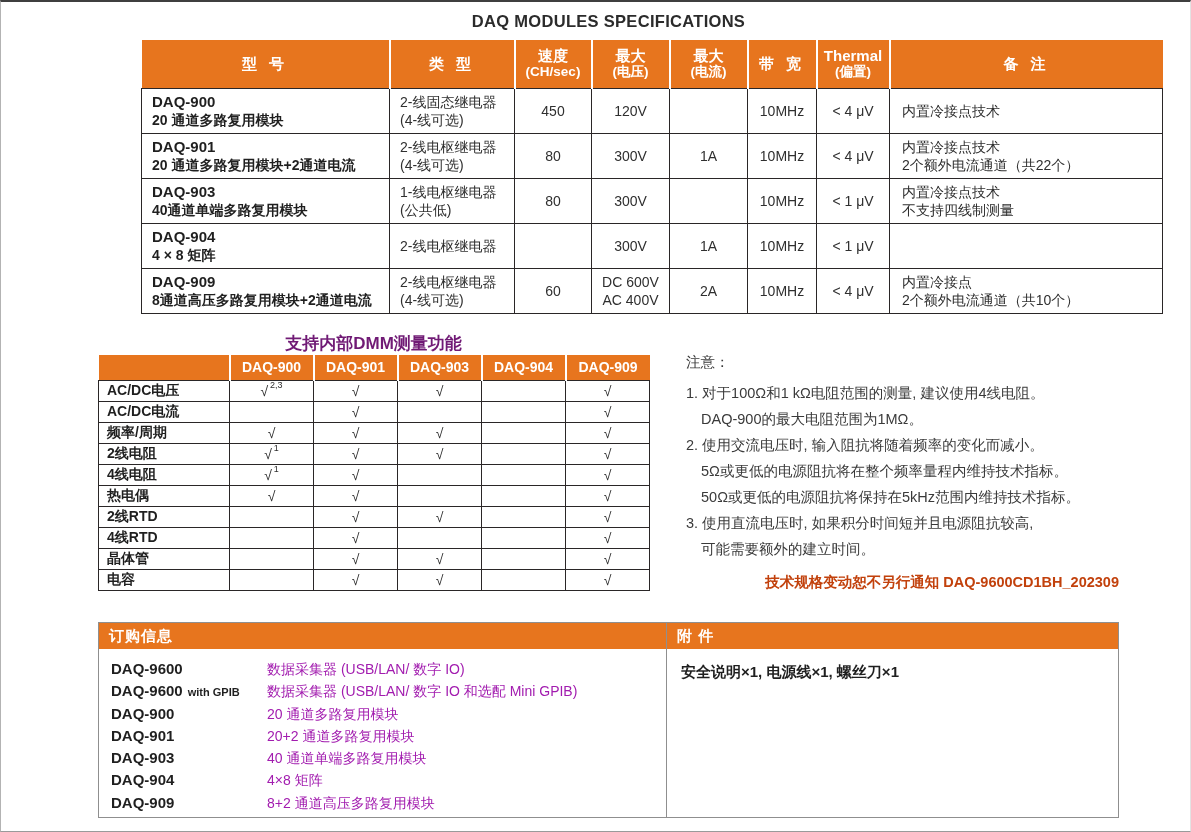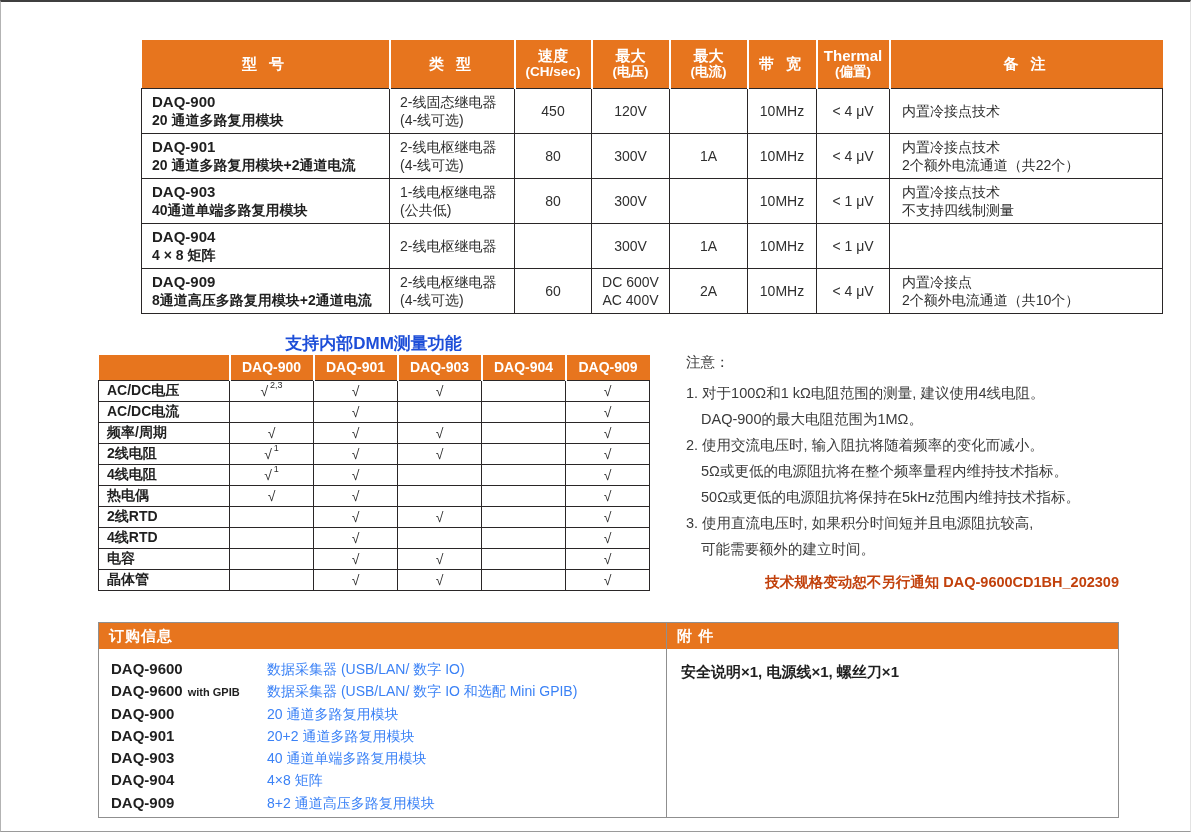--- a/index.html
+++ b/index.html
@@ -32,21 +32,21 @@
   .spec-table td.c { text-align:center; }
   .spec-table td.model-cell { padding-left:10px; }
   .spec-table td.type-cell { padding-left:10px; line-height:18px; }
   .spec-table td.notes-cell { padding-left:12px; line-height:19px; }
   .model-name { display:block; font-weight:bold; font-size:15px; color:#1f1f1f; line-height:18px; }
   .model-desc { display:block; font-weight:bold; font-size:14px; color:#1f1f1f; line-height:18px; }
   .two-line span { display:block; line-height:18px; }
 
   
   .dmm-title { position:absolute; left:97px; top:330px; width:551px; text-align:center;
-    font-size:17px; font-weight:bold; color:#1d4ed8; }
+    font-size:17px; font-weight:bold; color:#701a75; }
   .dmm-table { position:absolute; left:97px; top:353px; width:551px; }
   .dmm-table th {
     background:var(--accent); color:#fff; font-weight:bold; font-size:14px;
     height:25px; text-align:center; border-left:2px solid #fff; border-bottom:1px solid #2a2627;
   }
   .dmm-table th:first-child { border-left:none; }
   .dmm-table td { border:1px solid #2a2627; height:21px; font-size:14px; color:#2f2f2f; }
   .dmm-table td.lbl { font-weight:bold; color:#1f1f1f; padding-left:8px;margin-left:12px; }
   .dmm-table td.chk { text-align:center; }
   .dmm-table sup { font-size:9px; position:relative; top:-2px; margin-left:2px; }
@@ -63,28 +63,29 @@
   
   .box { position:absolute; border:1px solid #8f8f8f; background:#fff; }
   .box-order { left:97px; top:620px; width:630px; height:196px; }
   .box-acc  { left:665px; top:620px; width:453px; height:196px; }
   .box-bar { background:var(--accent); color:#fff; font-weight:bold; font-size:15px;
     height:26px; line-height:26px; padding-left:10px; letter-spacing:1px; }
   .order-list { padding:11px 0 0 12px; }
   .order-row { display:flex; align-items:baseline; height:22.3px; }
   .order-model { width:156px; flex:none; font-weight:bold; font-size:15px; color:#1f1f1f; white-space:nowrap; }
   .order-suffix { font-size:11px; font-weight:bold; margin-left:5px; }
-  .order-desc { font-size:14px; color:#3b82f6; }
+  .order-desc { font-size:14px; color:#a21caf; }
   .acc-content { padding:14px 0 0 14px; font-size:15px; font-weight:bold; color:#1f1f1f; }
 </style>
 </head>
 <body>
 
 <div class="page" style="--accent:#E7751E;">
 
+  <div class="page-title">DAQ MODULES SPECIFICATIONS</div>
 
   <table class="spec-table">
     <colgroup>
       <col style="width:248px">
         <col style="width:125px">
         <col style="width:77px">
         <col style="width:78px">
       <col style="width:78px">
         <col style="width:69px">
         <col style="width:73px">
@@ -315,29 +316,29 @@
         </tr>
       <tr>
           <td class="lbl">4线RTD</td>
           <td class="chk"><span></span></td>
           <td class="chk"><span>√</span></td>
           <td class="chk"><span></span></td>
           <td class="chk"><span></span></td>
           <td class="chk"><span>√</span></td>
         </tr>
       <tr>
+          <td class="lbl">晶体管</td>
+          <td class="chk"><span></span></td>
+          <td class="chk"><span>√</span></td>
+          <td class="chk"><span>√</span></td>
+          <td class="chk"><span></span></td>
+          <td class="chk"><span>√</span></td>
+        </tr>
+      <tr>
           <td class="lbl">电容</td>
-          <td class="chk"><span></span></td>
-          <td class="chk"><span>√</span></td>
-          <td class="chk"><span>√</span></td>
-          <td class="chk"><span></span></td>
-          <td class="chk"><span>√</span></td>
-        </tr>
-      <tr>
-          <td class="lbl">晶体管</td>
           <td class="chk"><span></span></td>
           <td class="chk"><span>√</span></td>
           <td class="chk"><span>√</span></td>
           <td class="chk"><span></span></td>
           <td class="chk"><span>√</span></td>
         </tr>
     </tbody>
   </table>
 
   <div class="notes">

